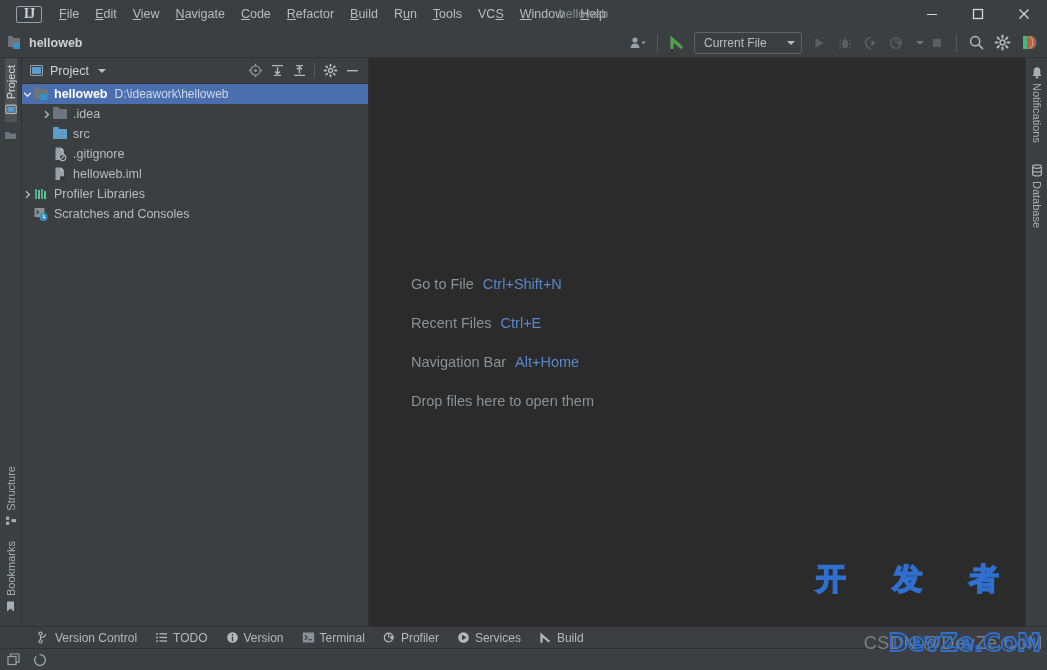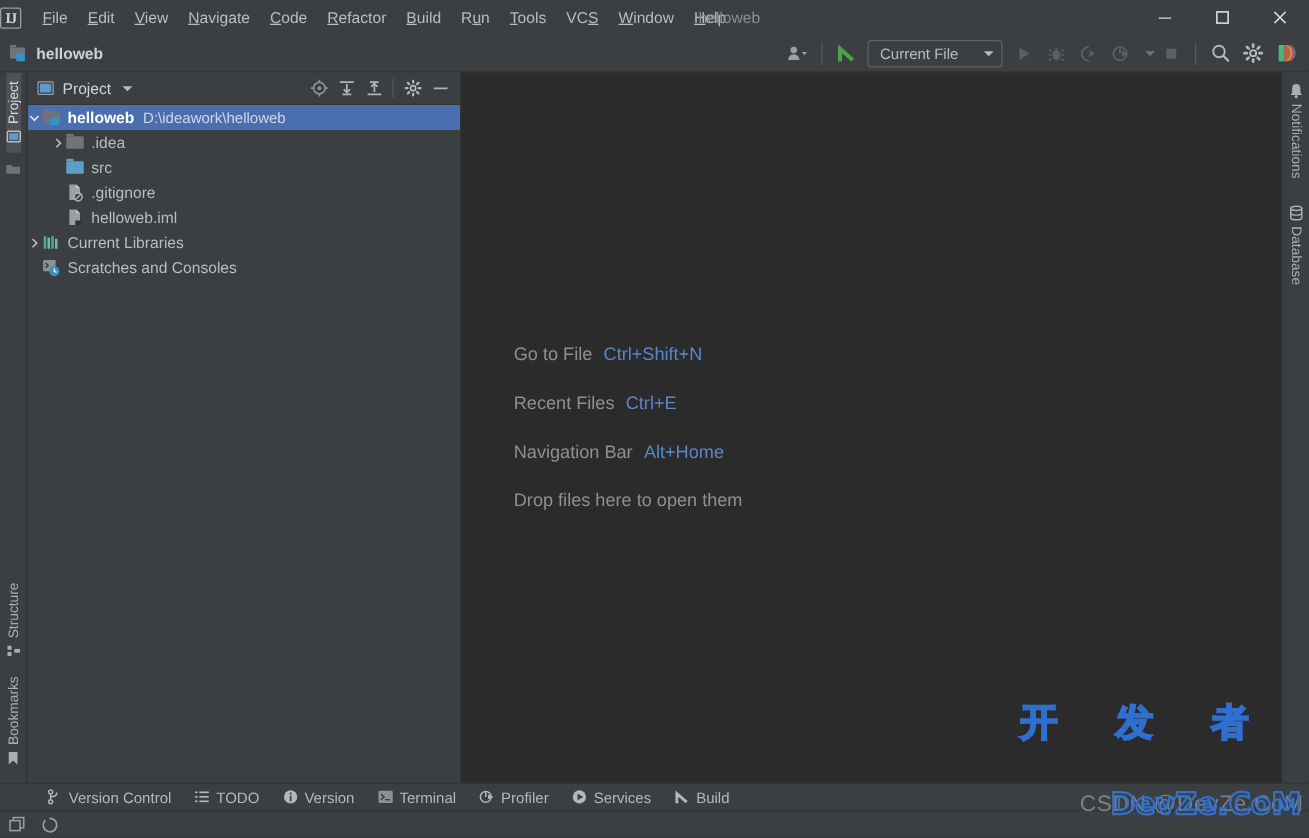--- a/index.html
+++ b/index.html
@@ -11,24 +11,24 @@
     -webkit-font-smoothing: antialiased;
   }
   .app { position: relative; width: 1047px; height: 670px; display: flex; flex-direction: column; }
 
   
   .titlebar {
     height: 28px; background: #3c3f41; display: flex; align-items: center;
     flex: 0 0 28px; position: relative;
   }
   .ij-logo {
-    width: 17px; height: 17px; margin-left: 0; margin-right: 9px;
+    width: 26px; height: 17px; margin-left: 16px; margin-right: 9px;
     border: 1.5px solid #9aa0a6; border-radius: 2px;
     display: flex; align-items: center; justify-content: center;
-    font-size: 12px; color: #cfd2d4; font-family: "Liberation Serif", serif;
+    font-size: 14px; color: #cfd2d4; font-family: "Liberation Serif", serif;
     letter-spacing: -1px; font-weight: bold;
   }
   .menu { display: flex; align-items: center; height: 28px; }
   .menu-item {
     font-size: 12.5px; color: #bbbbbb; padding: 3px 8px; cursor: default;
     white-space: nowrap;
   }
   .menu-item u { text-decoration: underline; }
   .win-title {
     position: absolute; left: 0; right: 0; text-align: center;
@@ -472,21 +472,21 @@
               </svg>
           </span>
           <span class="ico">
             <svg width="16" height="16" viewBox="0 0 16 16">
               <rect x="2" y="3" width="2" height="10" fill="#4fa8a0"></rect>
               <rect x="5" y="4" width="2" height="9" fill="#6cc08a"></rect>
               <rect x="8" y="3" width="2" height="10" fill="#4fa8a0"></rect>
               <rect x="11" y="5" width="2" height="8" fill="#6cc08a"></rect>
             </svg>
           </span>
-          <span class="label">Current Libraries</span>
+          <span class="label">Profiler Libraries</span>
         </div>
 
         <div class="row">
           <span class="arrow"></span>
           <span class="ico">
             <svg width="16" height="16" viewBox="0 0 16 16">
               <rect x="1.5" y="2" width="10" height="9" rx="1" fill="#8b9196"></rect>
               <path d="M3.5 4.5 L5.5 6.3 L3.5 8.1" stroke="#3c3f41" stroke-width="1.2" fill="none"></path>
               <circle cx="10.5" cy="11" r="4" fill="#3592c4"></circle>
               <path d="M10.5 8.7 L10.5 11 L12.2 11.9" stroke="#ffffff" stroke-width="1.1" fill="none"></path>

